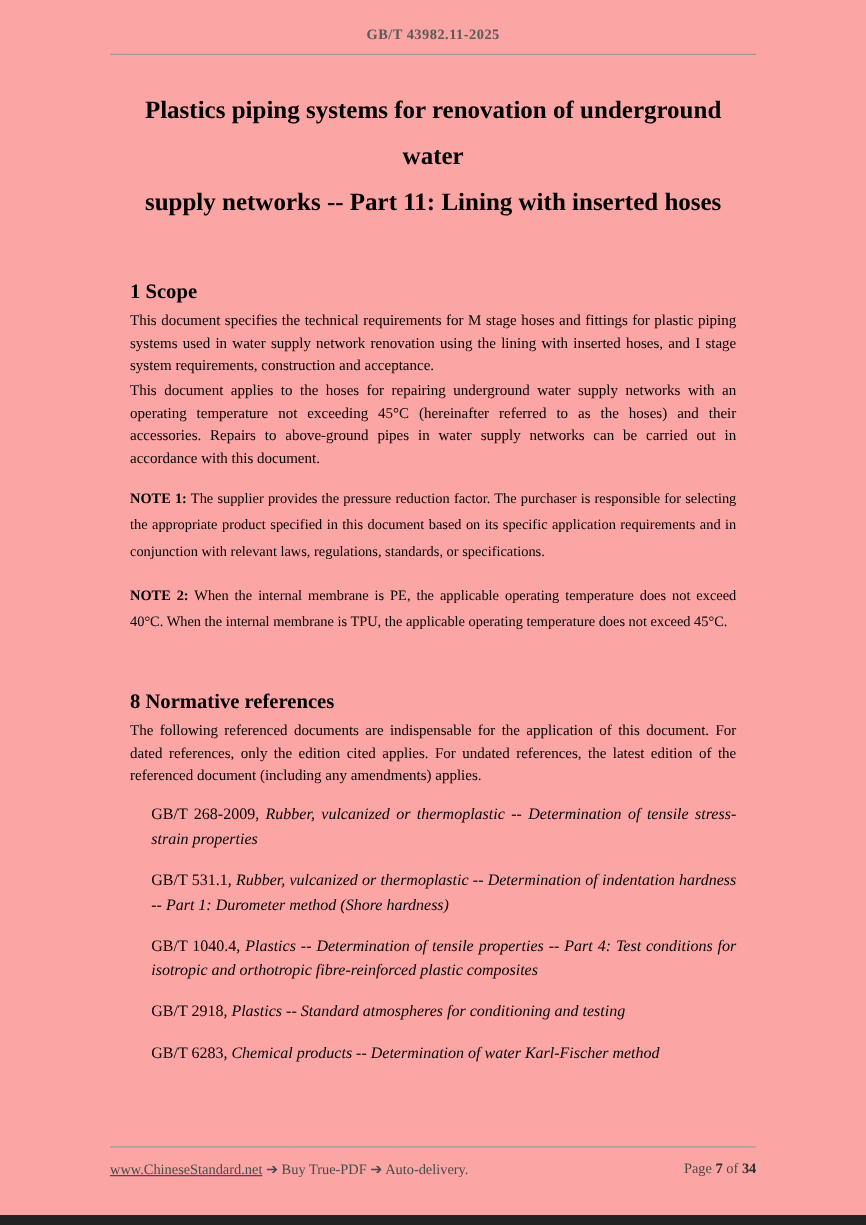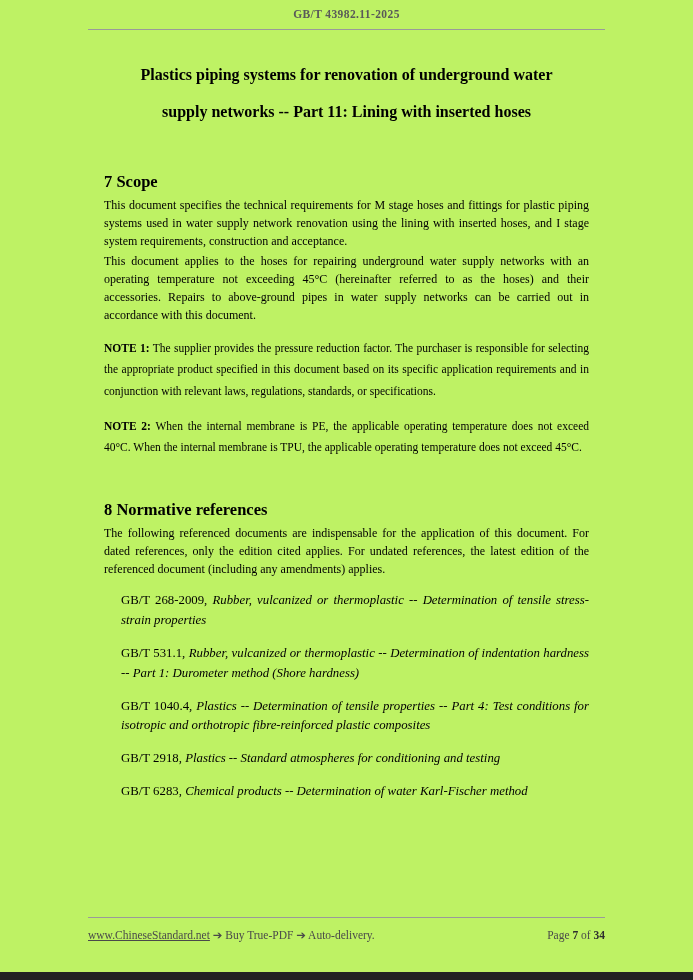--- a/index.html
+++ b/index.html
@@ -8,43 +8,43 @@
     background: #ffffff;
     font-family: "Liberation Serif", "DejaVu Serif", serif;
     color: #000;
     position: relative;
     overflow: hidden;
   }
   .page {
     width: 693px;
     height: 980px;
     position: relative;
-    padding: 8px 88px 0 88px;
-    background: #bef264;
+    padding: 22px 88px 0 88px;
+    background: #fca5a5;
   }
   
   .doc-code {
     text-align: center;
     color: #595959;
     font-size: 11.5px;
     font-weight: bold;
     letter-spacing: 0.4px;
     padding-bottom: 9px;
   }
   .rule {
     border: none;
     border-top: 1px solid #9a9a9a;
     height: 0;
   }
   
   .content { padding: 0 16px; }
   .title {
     text-align: center;
     font-weight: bold;
-    font-size: 16px;
+    font-size: 20px;
     line-height: 37px;
     margin-top: 26px;
   }
   h2.section {
     font-size: 16.5px;
     font-weight: bold;
     margin-top: 42px;
     margin-bottom: 4px;
   }
   p.body-par {
@@ -106,21 +106,21 @@
     <hr class="rule">
   </header>
 
   <div class="content">
 
     <h1 class="title">
       <span>Plastics piping systems for renovation of underground water</span><br>
       <span>supply networks -- Part 11: Lining with inserted hoses</span>
     </h1>
 
-    <h2 class="section">7 Scope</h2>
+    <h2 class="section">1 Scope</h2>
 
     <p class="body-par">This document specifies the technical requirements for M stage hoses and fittings for plastic piping systems used in water supply network renovation using the lining with inserted hoses, and I stage system requirements, construction and acceptance.</p>
 
     <p class="body-par">This document applies to the hoses for repairing underground water supply networks with an operating temperature not exceeding 45°C (hereinafter referred to as the hoses) and their accessories. Repairs to above-ground pipes in water supply networks can be carried out in accordance with this document.</p>
 
     <p class="note">
       <b>NOTE 1:</b>
       <span>The supplier provides the pressure reduction factor. The purchaser is responsible for selecting the appropriate product specified in this document based on its specific application requirements and in conjunction with relevant laws, regulations, standards, or specifications.</span>
     </p>
 

